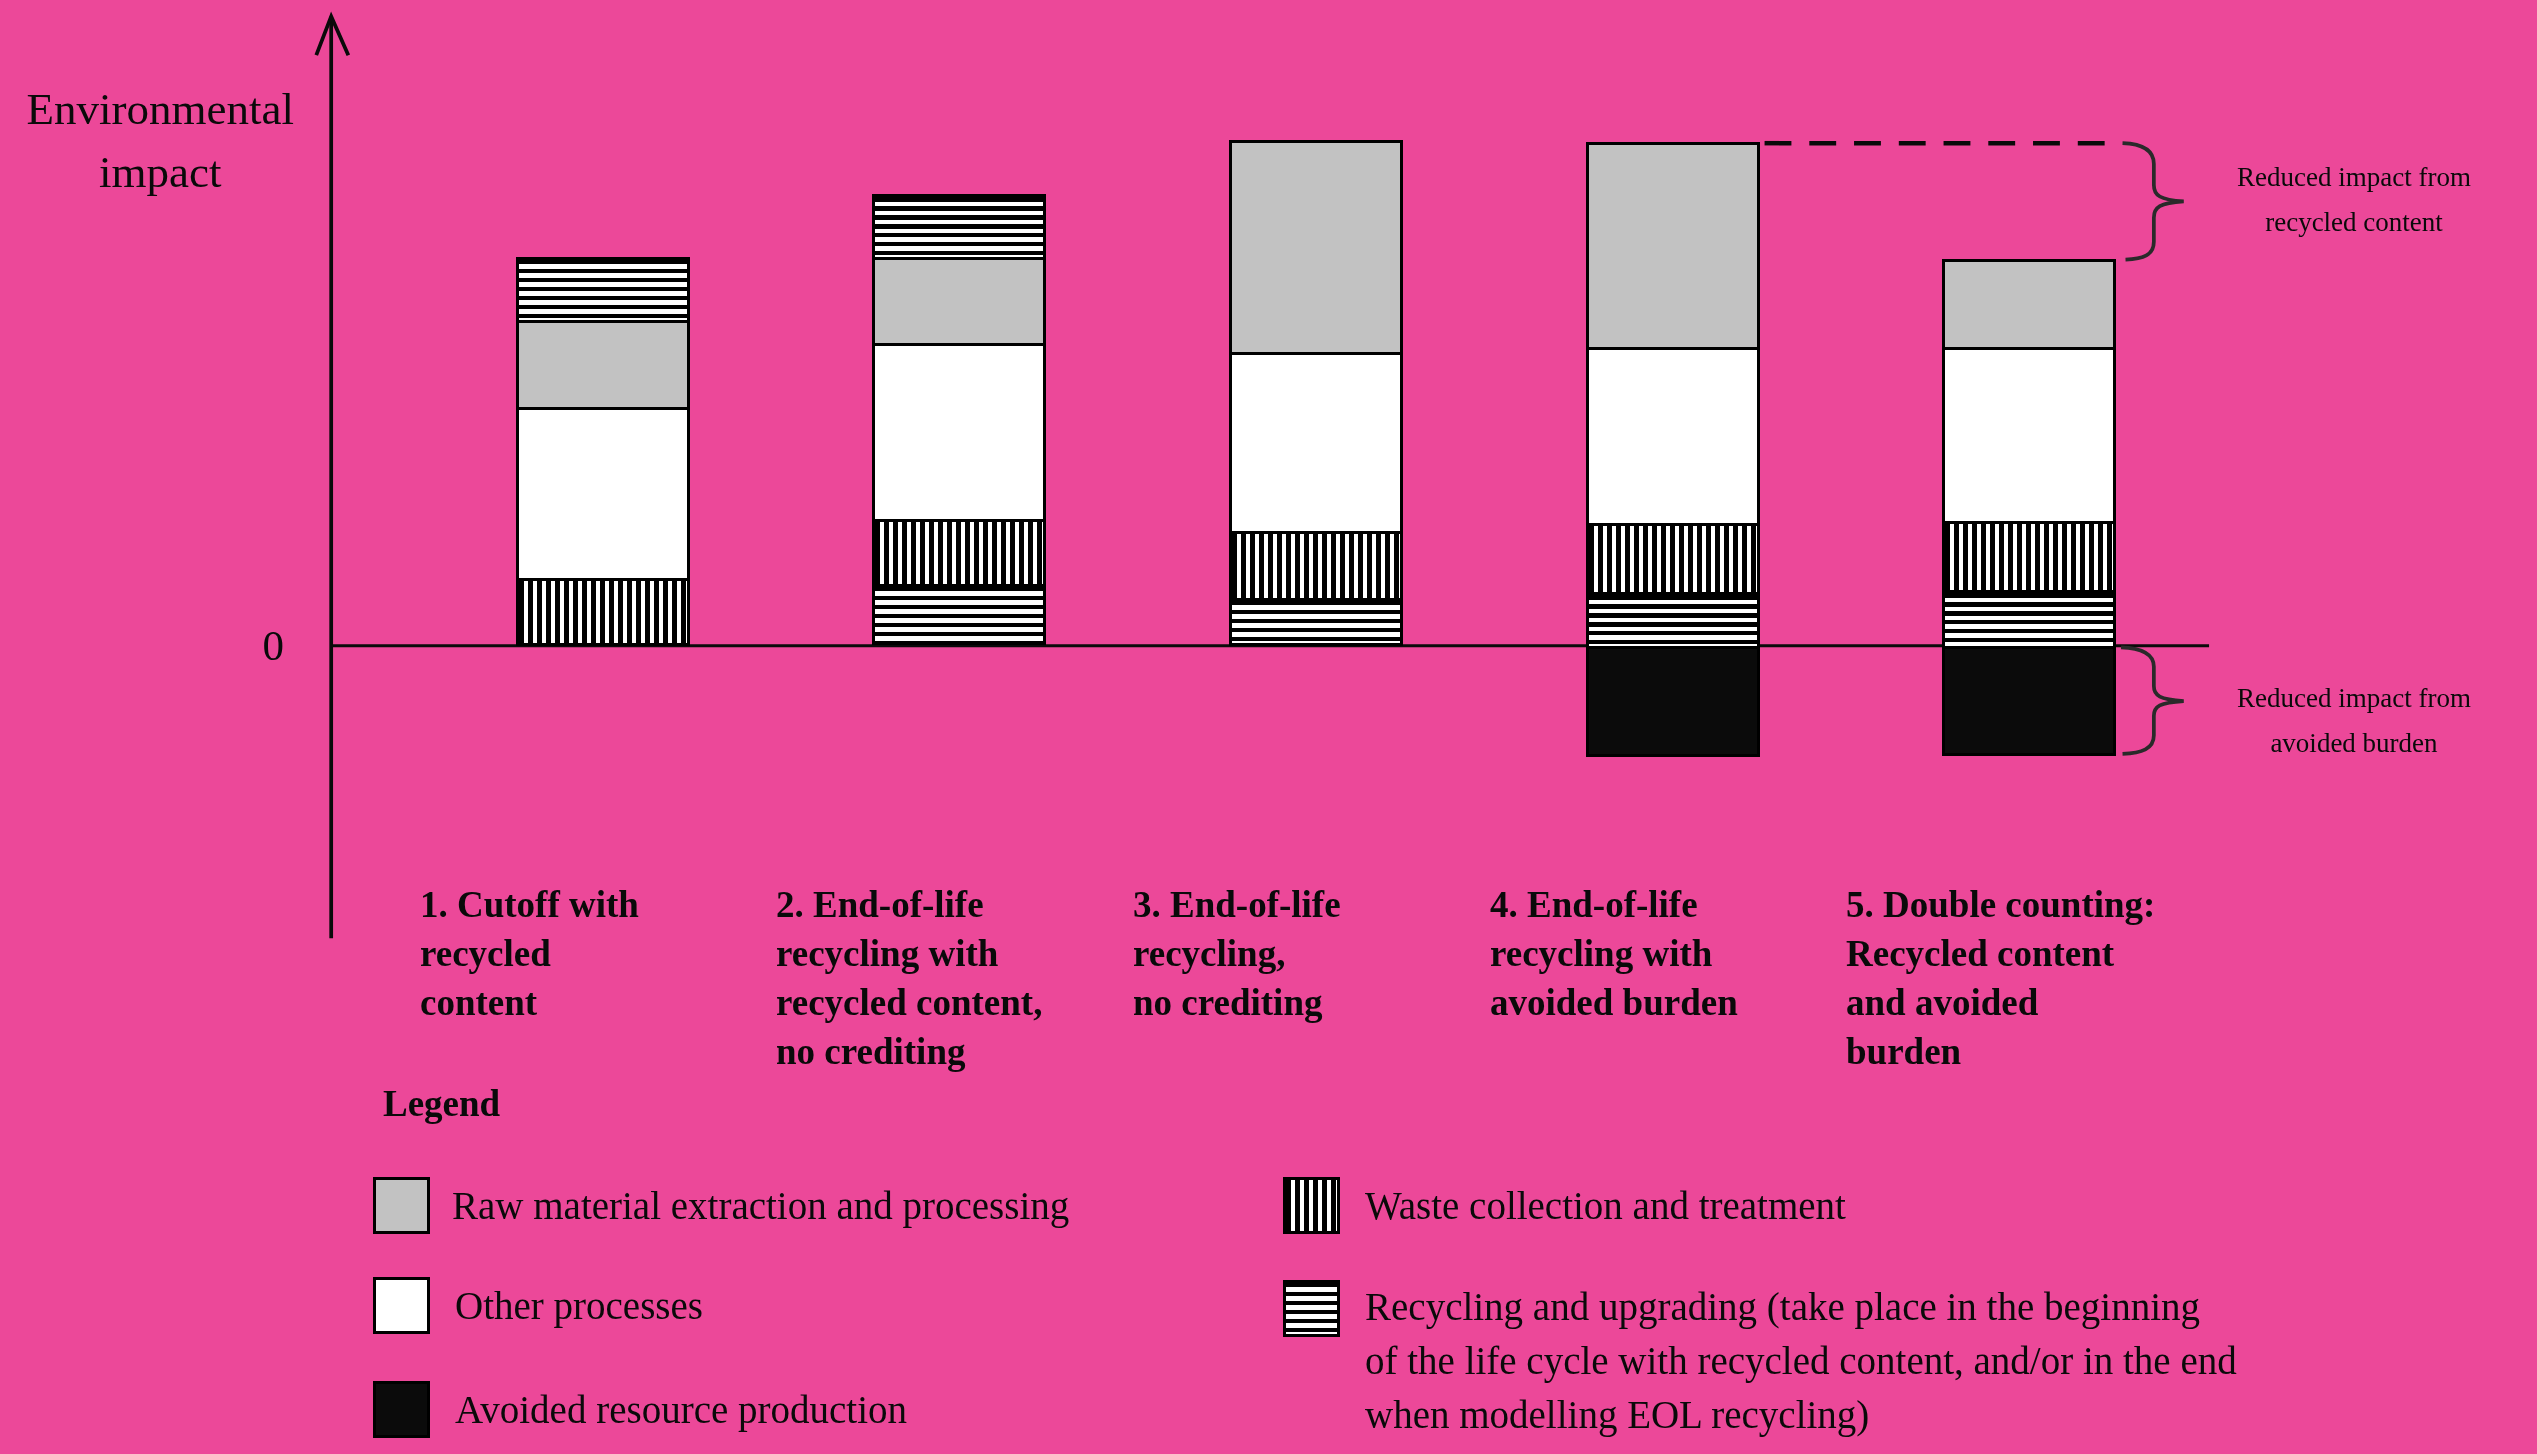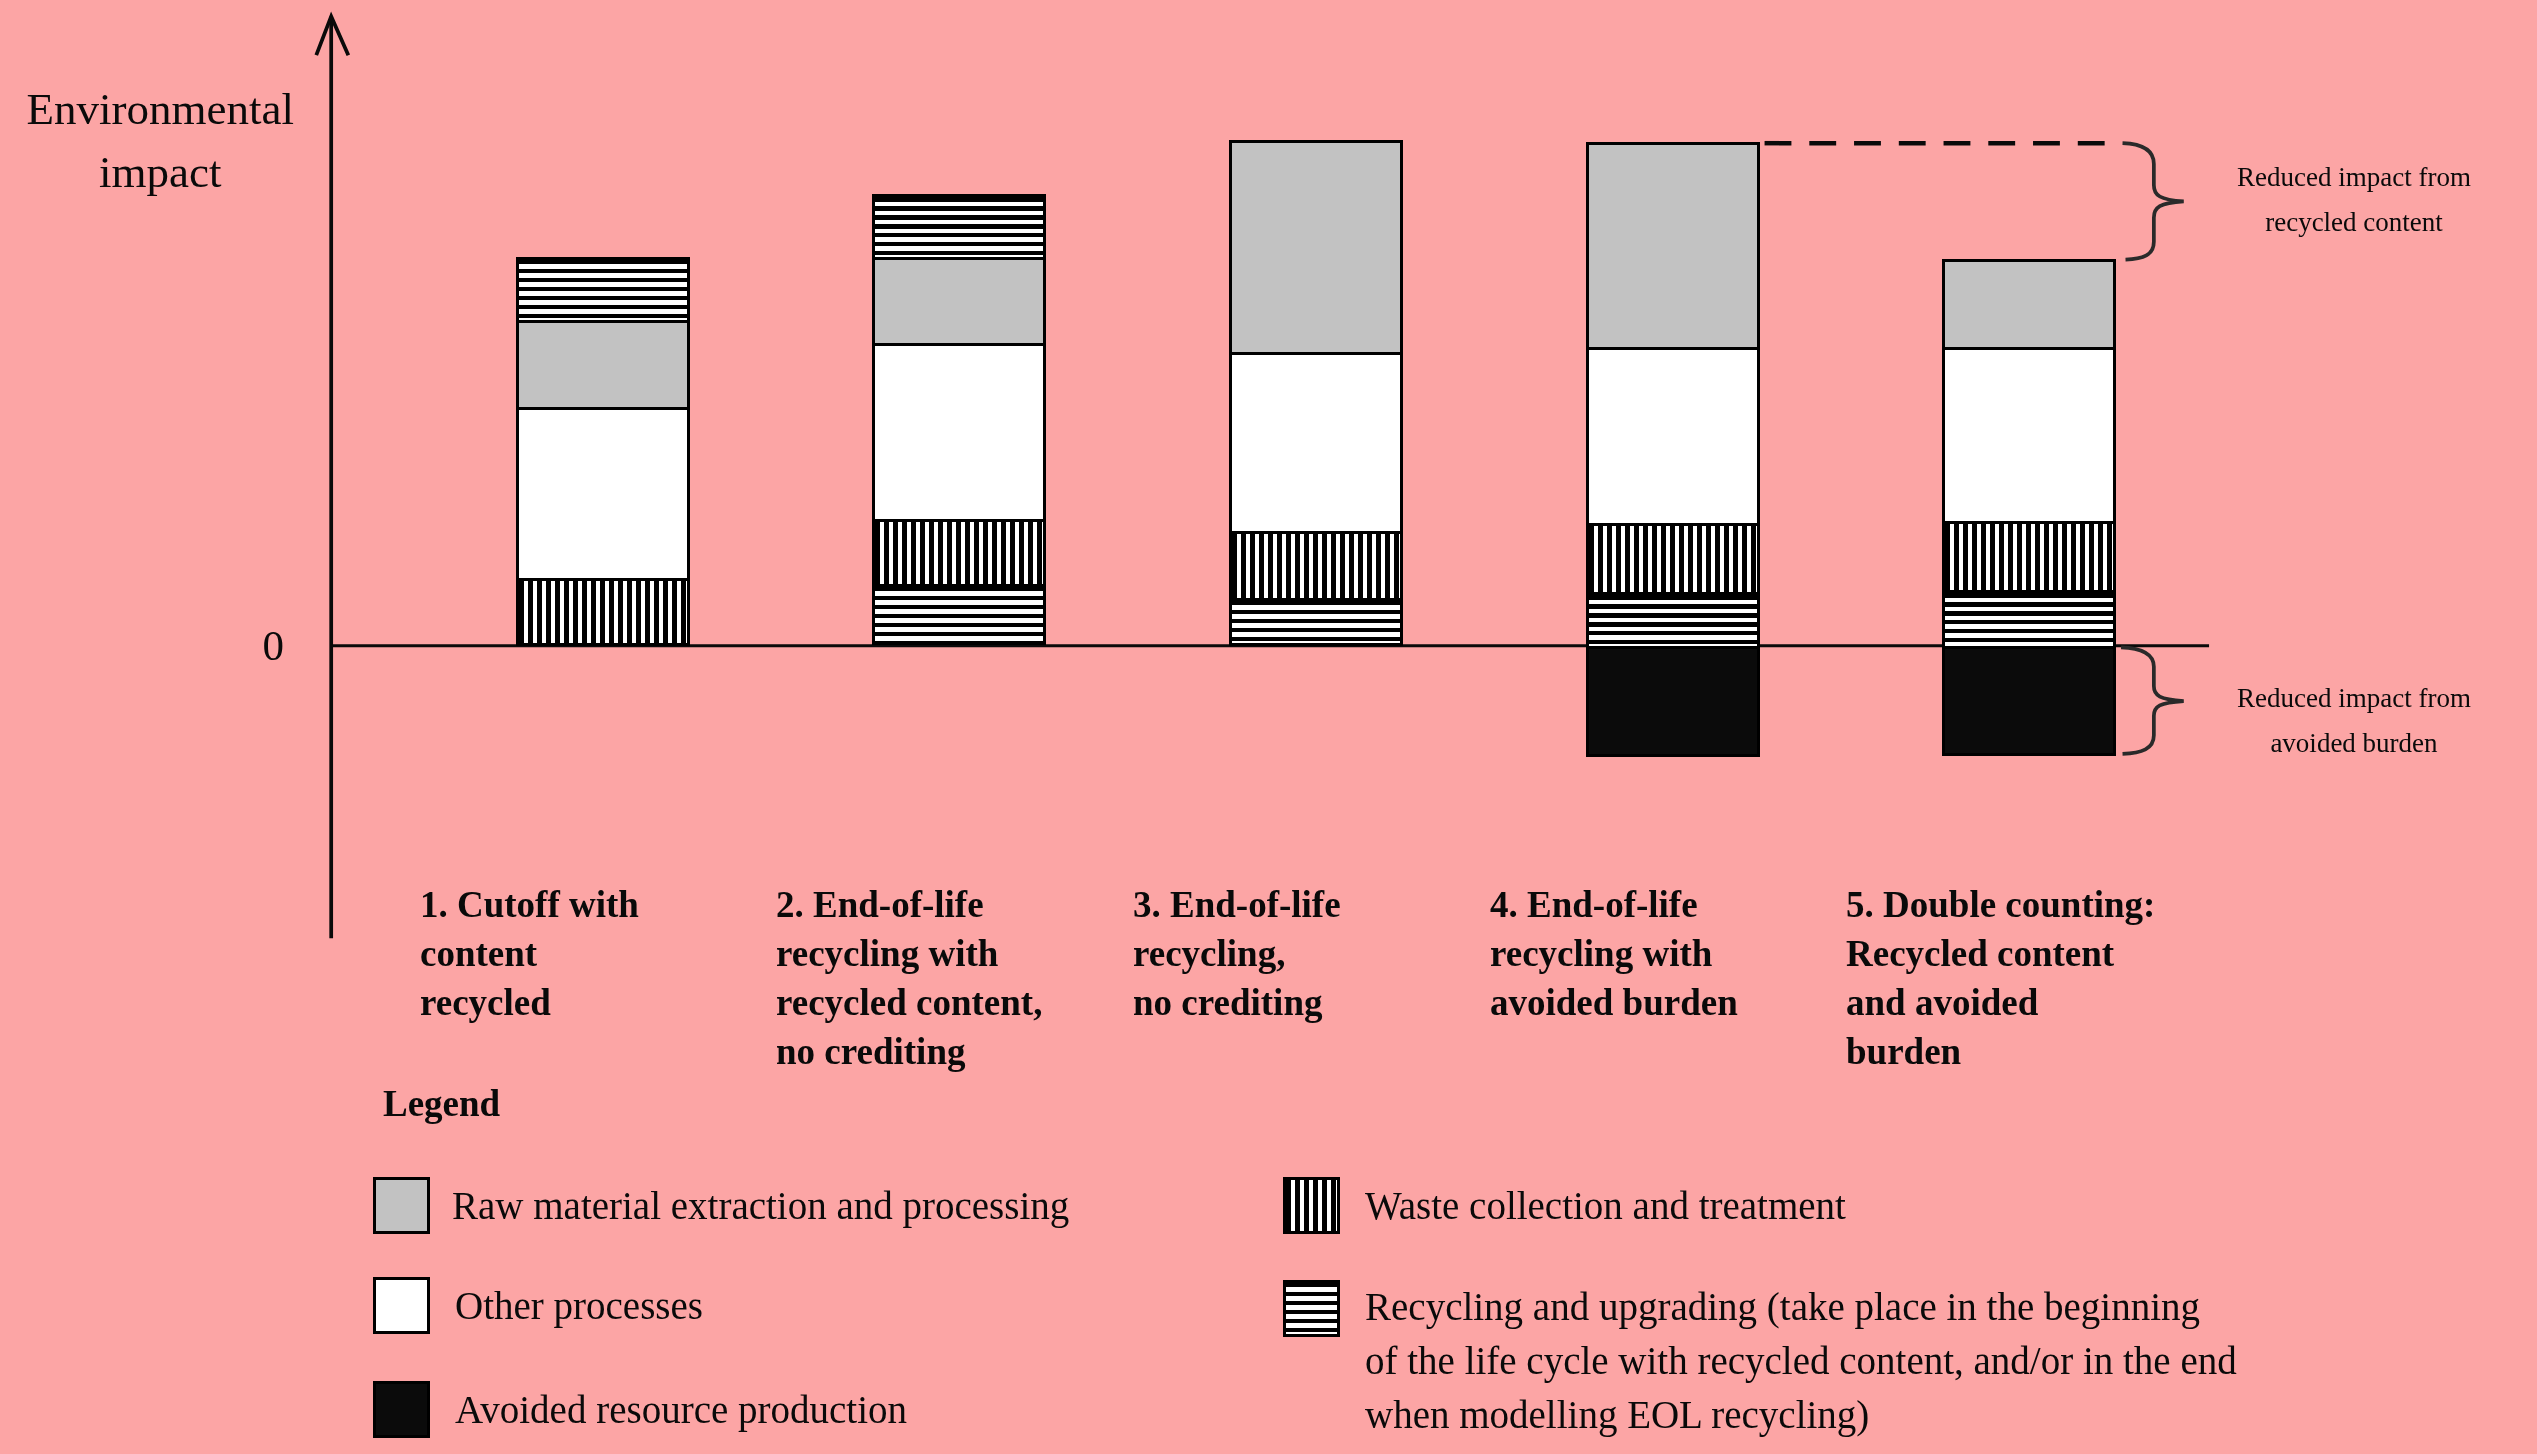--- a/index.html
+++ b/index.html
@@ -1,19 +1,19 @@
 <!DOCTYPE html>
 <html style="font-size:12px"><head>
 <meta charset="utf-8">
 <style>
   html,body { margin:0; padding:0; background:#fff; }
   .canvas {
     position:relative;
     width:2538px; height:1455px;
-    background:#fca5a5;
+    background:#ec4899;
     font-family:"Liberation Serif","DejaVu Serif",serif;
     color:#0a0a0a;
     overflow:hidden;
   }
   .layer { position:absolute; left:0; top:0; }
 
   
   .pat-raw      { background:#c2c2c2; }
   .pat-other    { background:#ffffff; }
   .pat-avoided  { background:#0b0b0b; }
@@ -115,22 +115,22 @@
         <div class="seg pat-raw" style="height: 88px;"></div>
         <div class="seg pat-other" style="height: 174px;"></div>
         <div class="seg pat-waste" style="height: 69px;"></div>
         <div class="seg pat-recycling" style="height: 56px;"></div>
         <div class="seg pat-avoided" style="height: 110px;"></div>
       </div>
     </div>
   <div id="bar-labels-layer" class="layer">
       <div class="bar-label" style="left: 420px;">
         <div>1. Cutoff with</div>
+        <div>recycled</div>
         <div>content</div>
-        <div>recycled</div>
       </div>
       <div class="bar-label" style="left: 776px;">
         <div>2. End-of-life</div>
         <div>recycling with</div>
         <div>recycled content,</div>
         <div>no crediting</div>
       </div>
       <div class="bar-label" style="left: 1133px;">
         <div>3. End-of-life</div>
         <div>recycling,</div>

